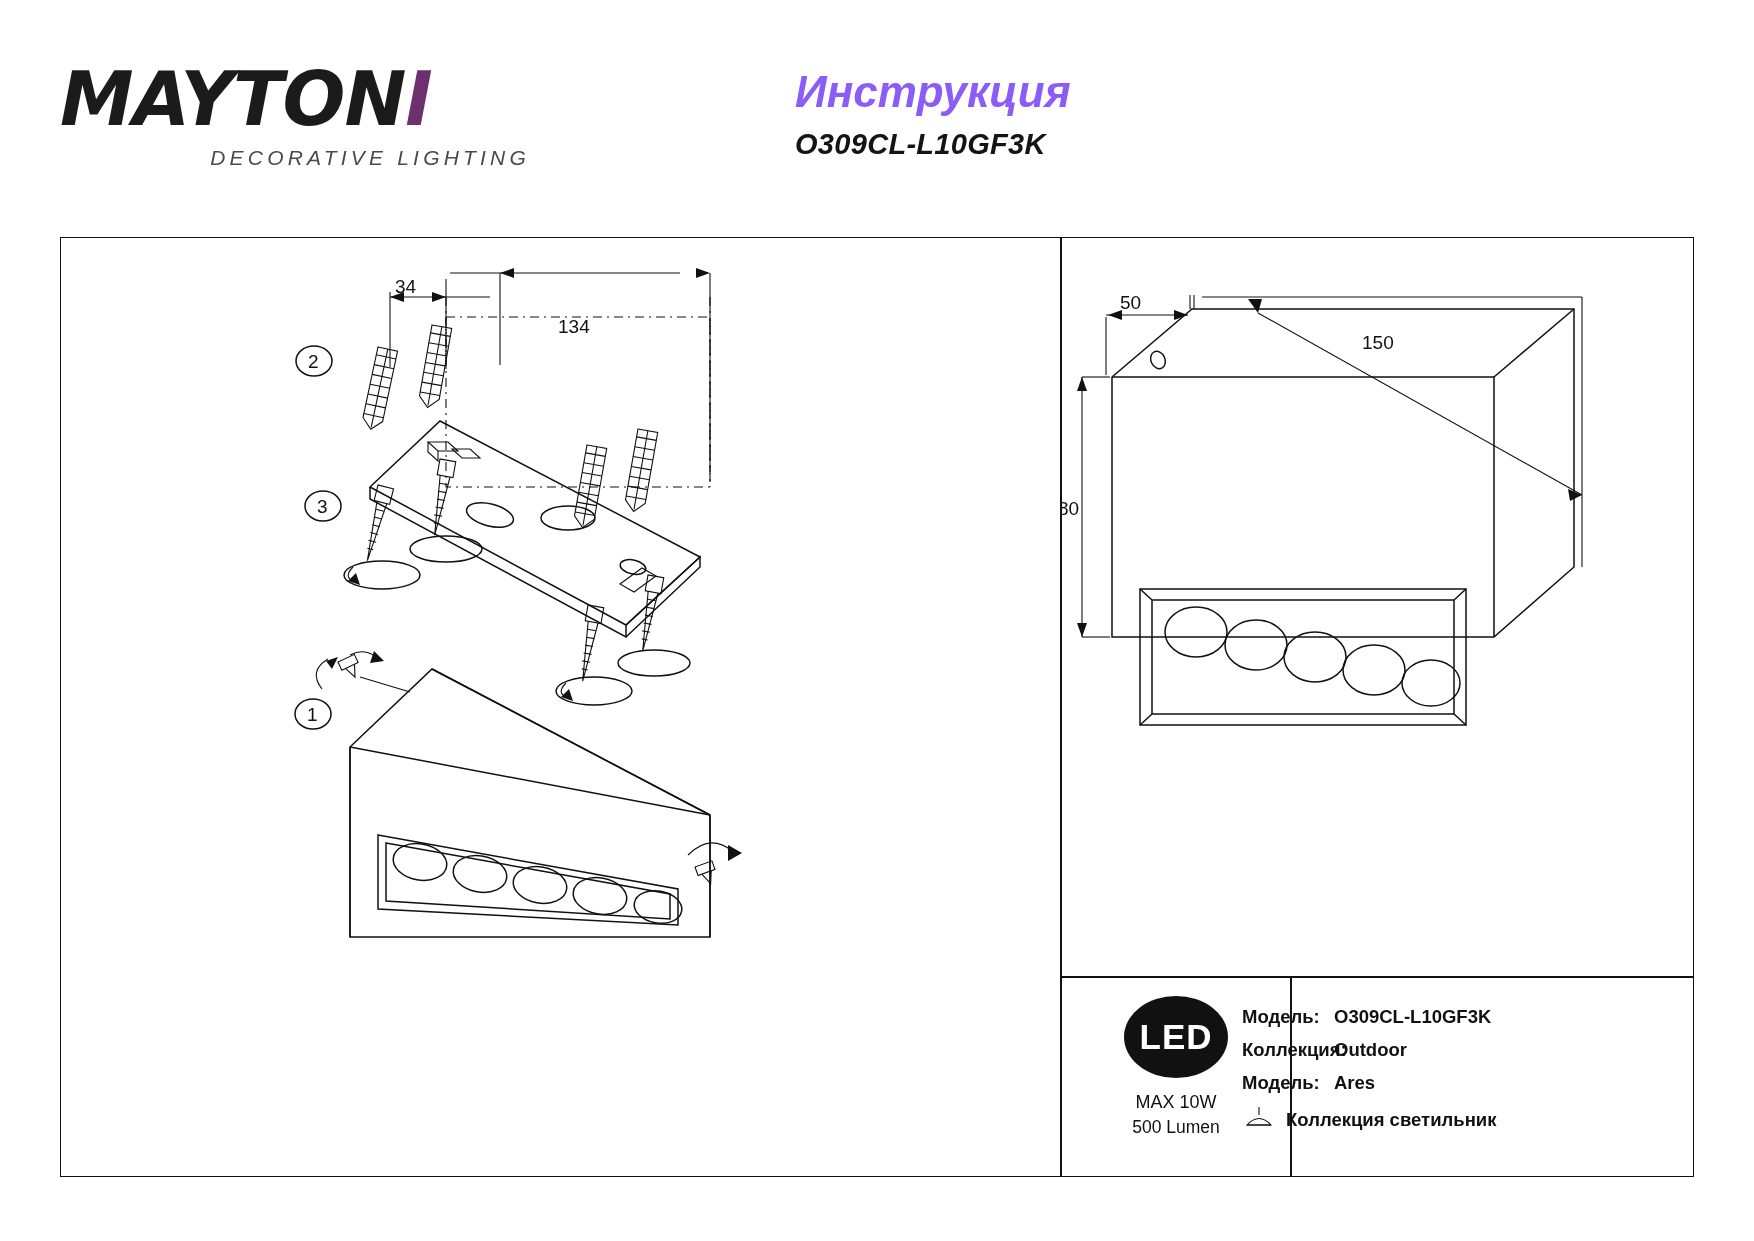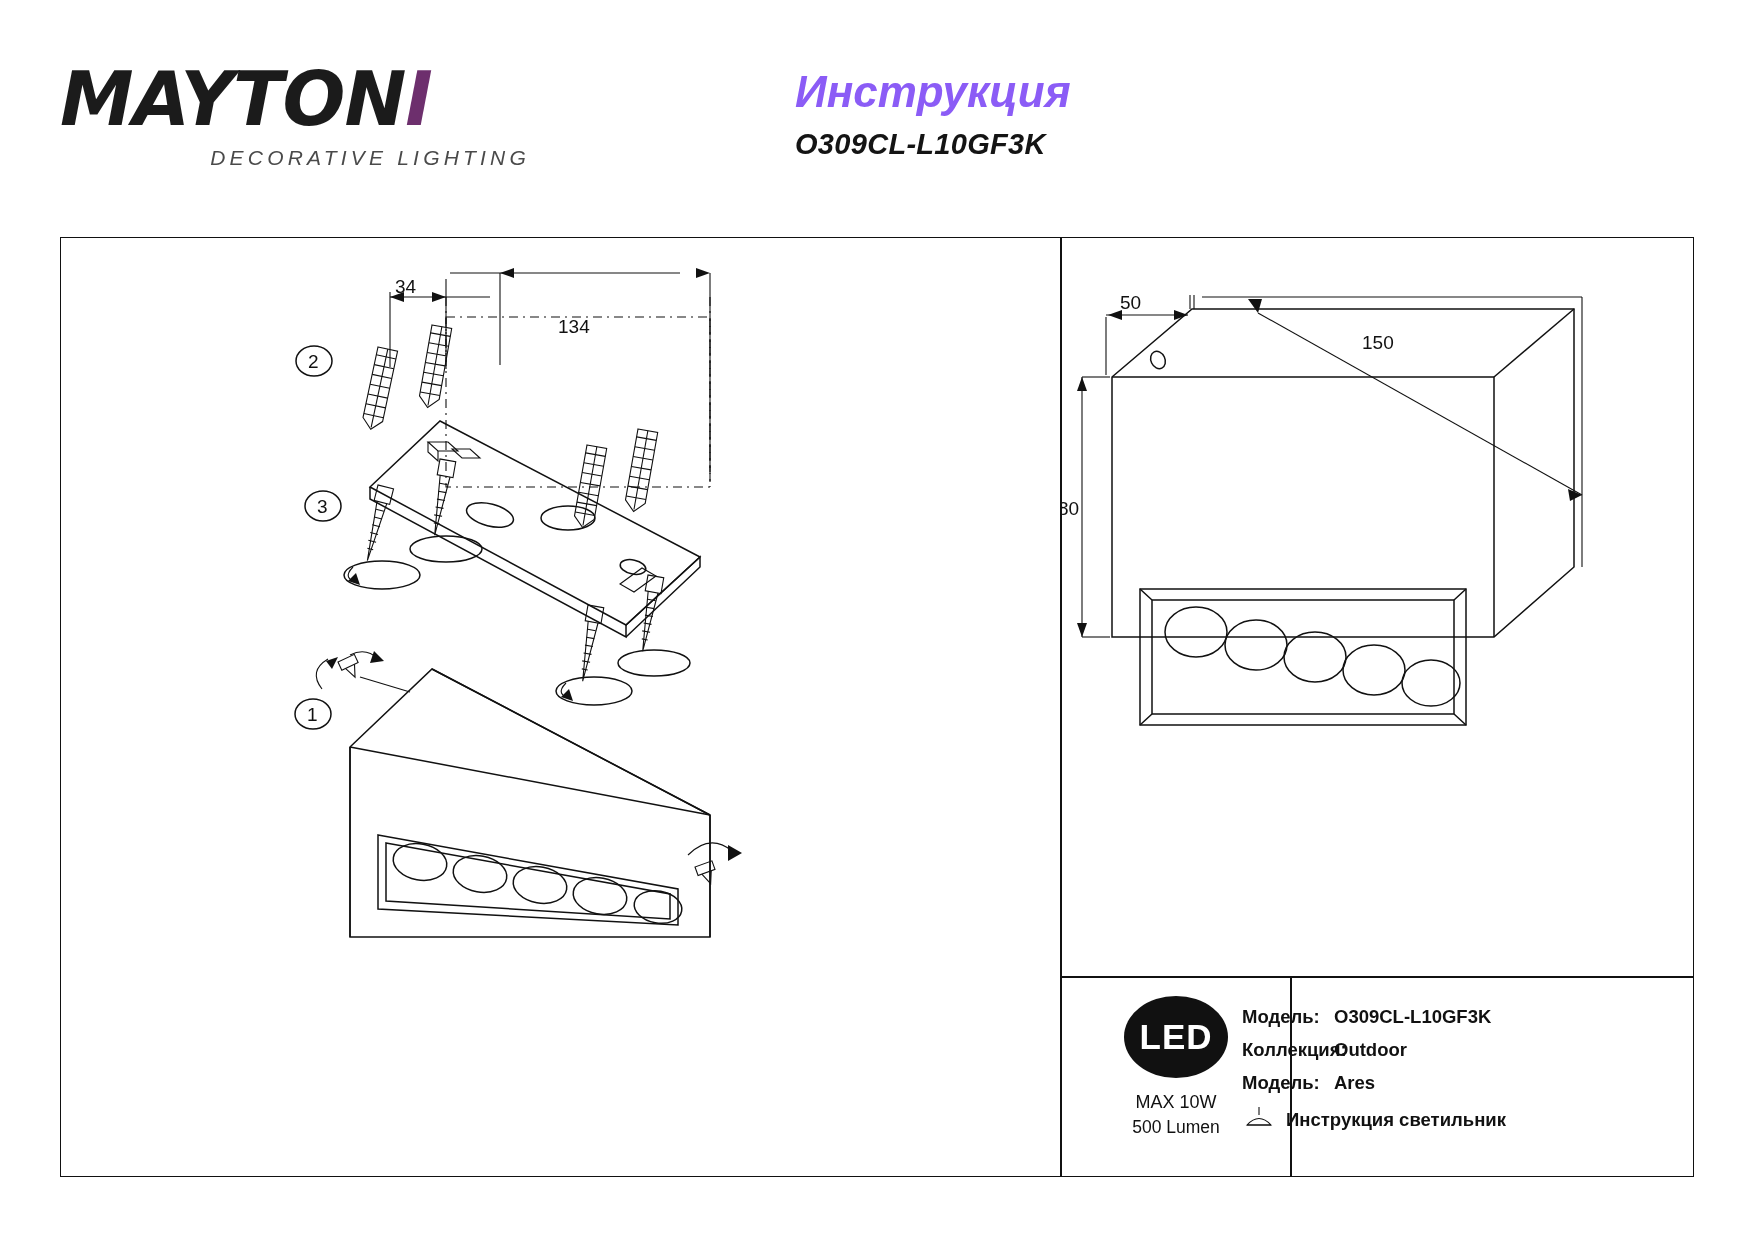--- a/index.html
+++ b/index.html
@@ -344,17 +344,17 @@
       <span class="spec-val">Ares</span>
     </div>
     <div class="spec-type">
       <span class="type-icon">
         <svg width="34" height="30" viewBox="0 0 34 30">
           <path class="stt" d="M17,2 L17,10"></path>
           <path class="stt" d="M5,20 q12,-13 24,0 Z"></path>
           <path class="stt" d="M5,20 L29,20"></path>
         </svg>
       </span>
-      <span>Инструкция светильник</span>
+      <span>Коллекция светильник</span>
     </div>
   </div>
 
 </div>
 
 </body></html>

